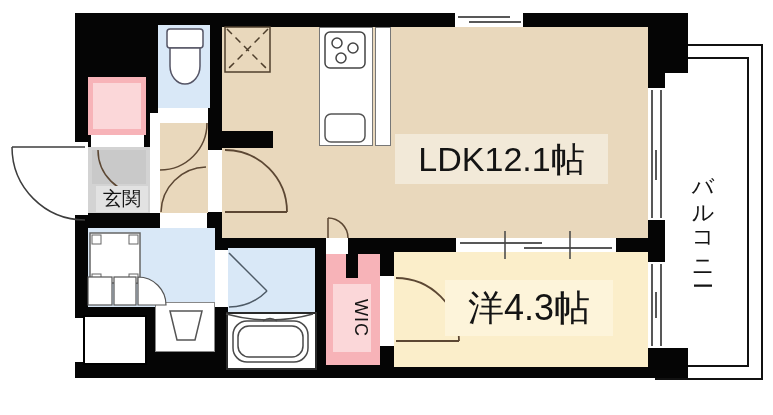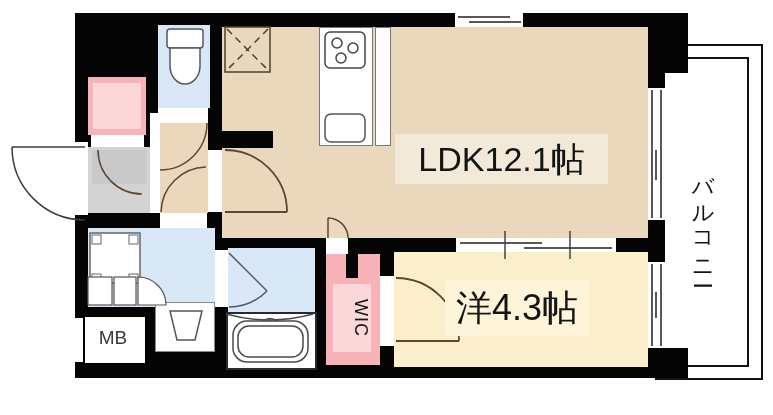--- a/index.html
+++ b/index.html
@@ -147,18 +147,18 @@
     <g stroke="#222" stroke-width="1.5">
       <path d="M 458 17 H 510 M 469 22 H 521"></path>
       <path d="M 652 90 V 218 M 661 90 V 218 M 656 150 V 180"></path>
       <path d="M 652 264 V 346 M 661 264 V 346 M 656 292 V 318"></path>
       <path d="M 460 243 H 542 M 524 248 H 612"></path>
       <path d="M 505 231 V 259 M 570 231 V 259" stroke="#444"></path>
     </g>
   </svg>
 
   <div class="abs label" style="left:395px;top:86px;width:213px;height:50px;line-height:50px;font-size:34px;background:#f2e9d8;margin-top:48px;">LDK12.1帖</div>
-  <div class="abs label" style="left:445px;top:280px;width:144px;height:56px;line-height:56px;font-size:36px;background:#fdf4da;">洋4.3帖</div>
+  <div class="abs label" style="left:445px;top:280px;width:168px;height:56px;line-height:56px;font-size:36px;background:#fdf4da;">洋4.3帖</div>
   <div class="abs label" style="left:690px;top:130px;width:28px;height:180px;writing-mode:vertical-rl;font-size:22px;letter-spacing:3px;">バルコニー</div>
+  <div class="abs label" style="left:96px;top:186px;width:52px;height:26px;line-height:26px;font-size:19px;background:#e2e2e2;">玄関</div>
   <div class="abs label" style="left:333px;top:284px;width:38px;height:68px;writing-mode:vertical-rl;font-size:18px;letter-spacing:1px;text-align:center;">WIC</div>
-  <div class="abs label" style="left:83px;top:315px;width:60px;height:46px;line-height:46px;font-size:19px;color:#3a3a3a;">MB</div>
 
 </div>
 
 </body></html>

